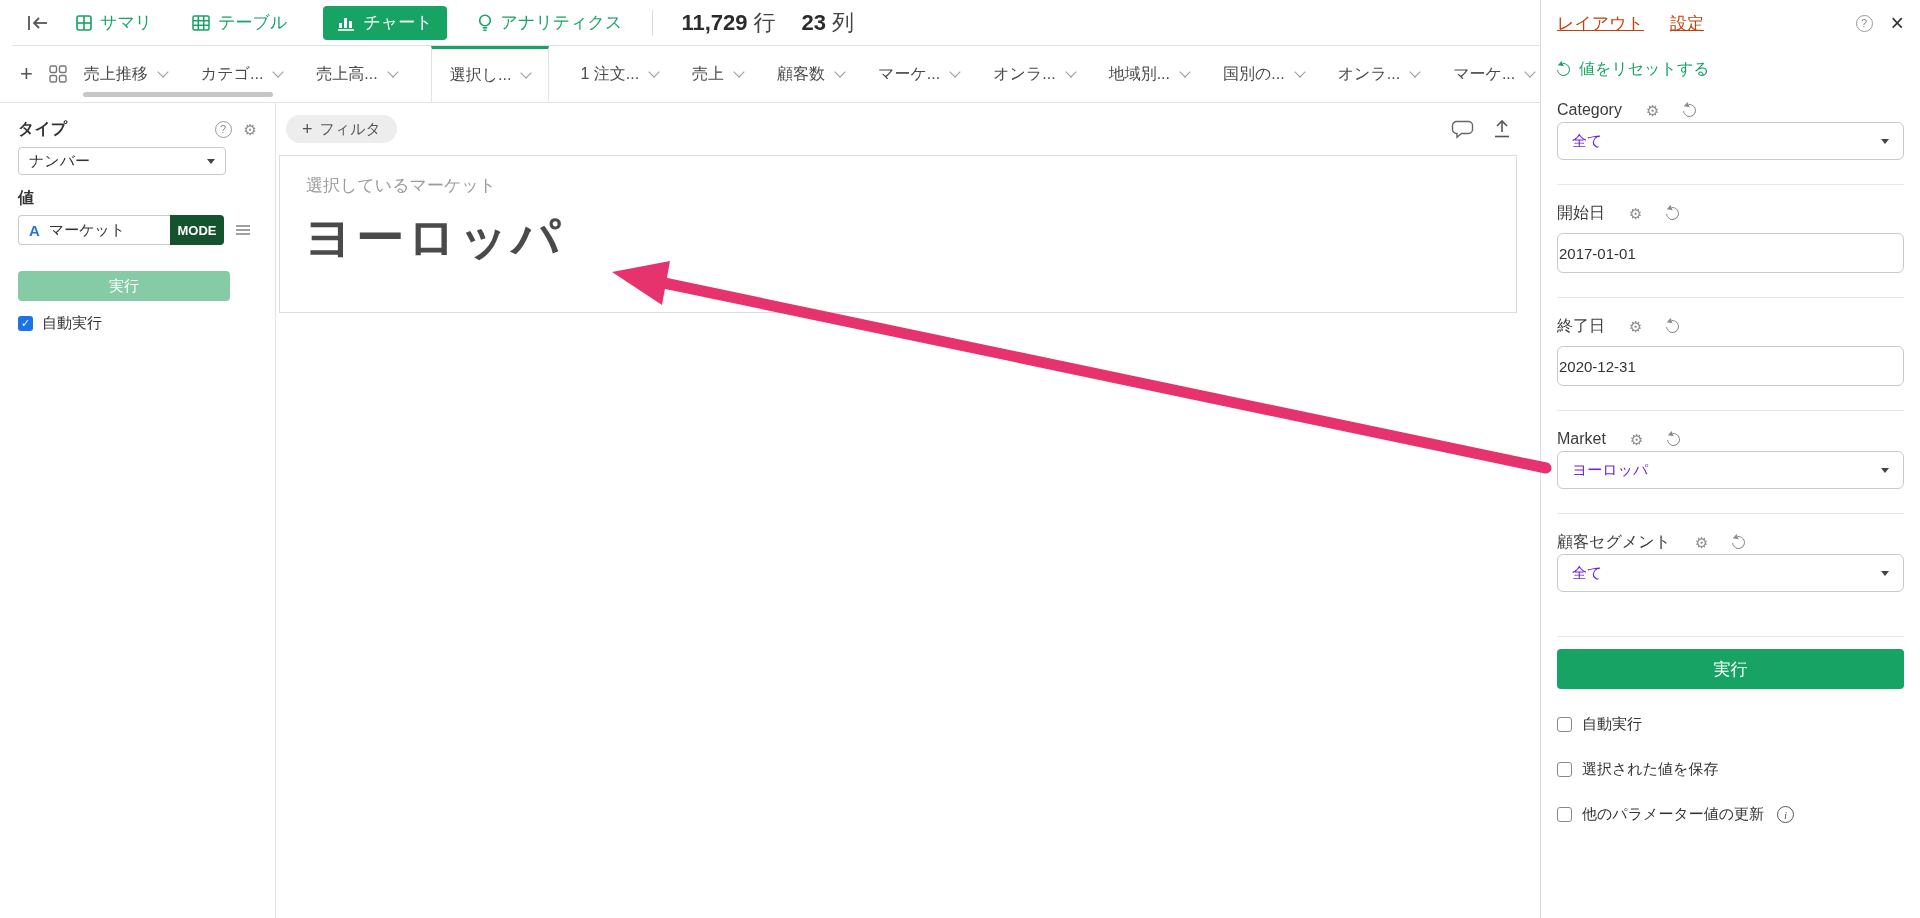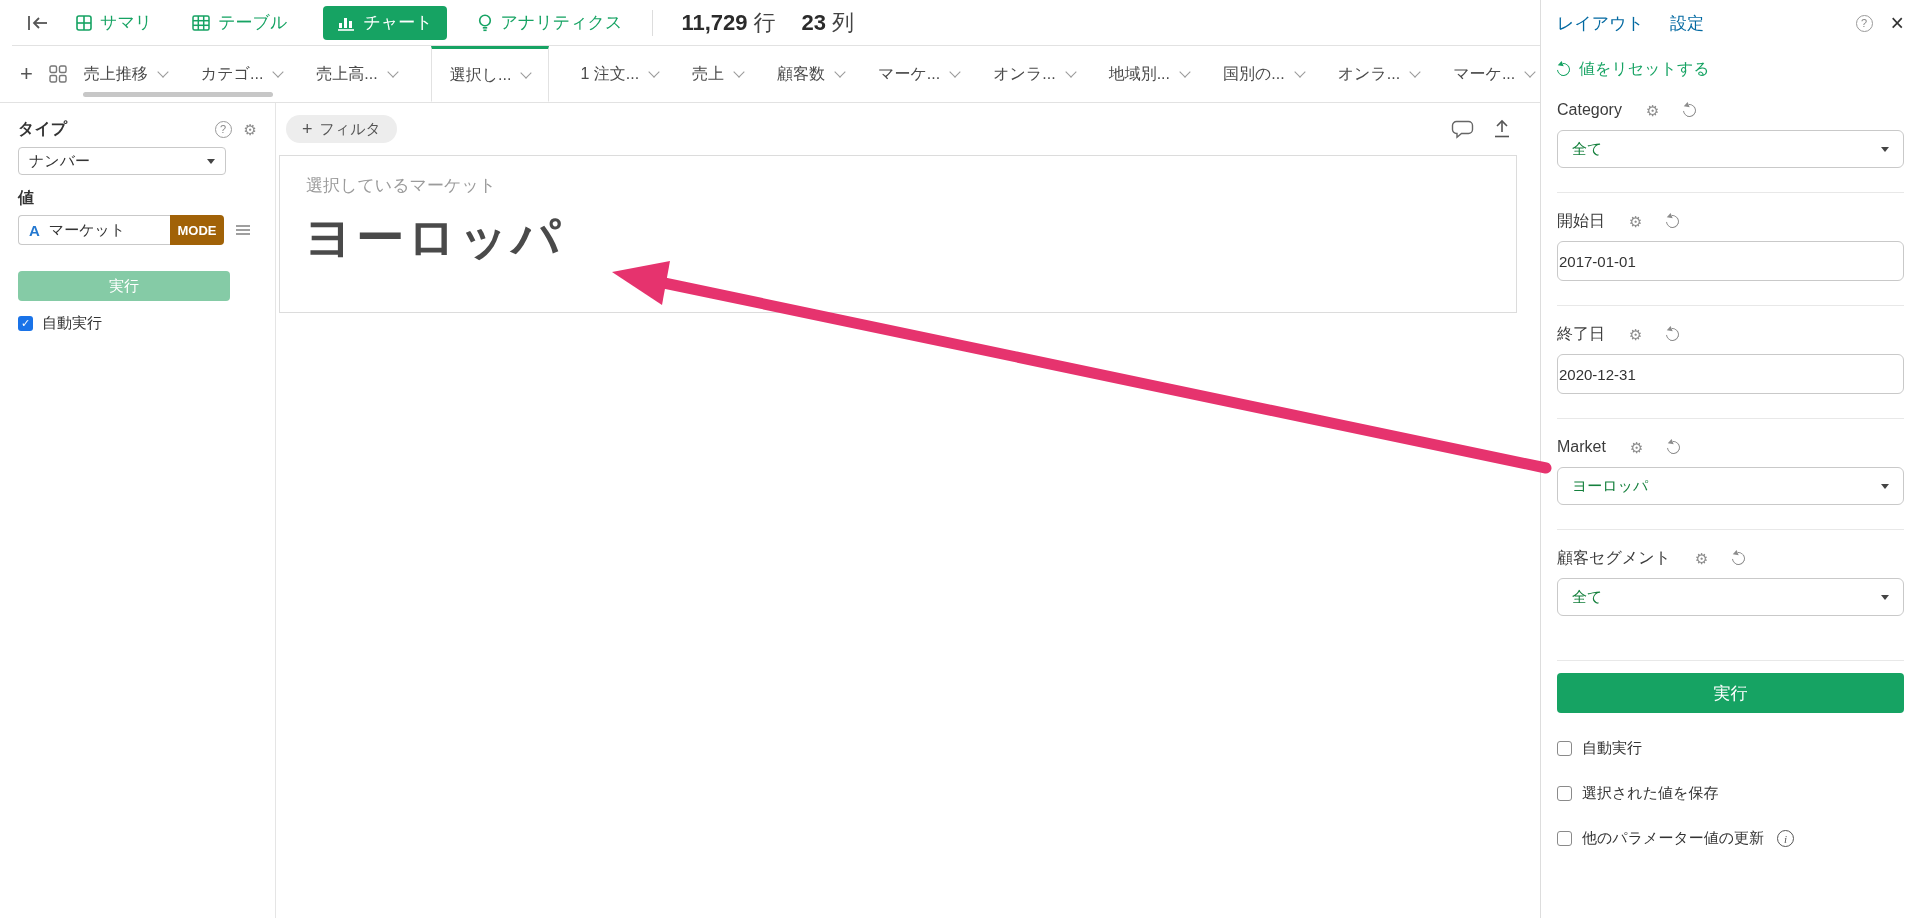--- a/index.html
+++ b/index.html
@@ -63,21 +63,21 @@
                  display:flex; align-items:center; padding:0 10px; font-size:15px; color:#333;
                  background:#fff; cursor:pointer; width:208px; }
   .caret { width:0; height:0; border-left:4.5px solid transparent; border-right:4.5px solid transparent;
            border-top:5.5px solid #444; margin-left:auto; }
   .value-label-row { margin-top:13px; }
   .value-group { margin-top:7px; display:flex; align-items:center; }
   .value-input { width:152px; height:30px; border:1px solid #c9c9c9; border-right:none;
                  border-radius:4px 0 0 4px; display:flex; align-items:center; gap:9px;
                  padding:0 10px; font-size:15px; color:#333; background:#fff; }
   .a-ico { color:#2478d0; font-weight:bold; font-size:15px; }
-  .mode-badge { width:54px; height:30px; background:#a16207; color:#fff; font-size:13px; font-weight:bold;
+  .mode-badge { width:54px; height:30px; background:#14532d; color:#fff; font-size:13px; font-weight:bold;
                 display:flex; align-items:center; justify-content:center; border-radius:0 4px 4px 0; cursor:pointer; }
   .burger { margin-left:12px; cursor:pointer; }
   .run-light { margin-top:26px; width:212px; height:30px; background:#85cba6; color:#fff;
                border-radius:4px; display:flex; align-items:center; justify-content:center;
                font-size:15px; cursor:pointer; }
   .autorun-row { margin-top:13px; display:flex; align-items:center; gap:9px; font-size:15px; color:#333; }
   .cb { width:15px; height:15px; border-radius:3px; flex:0 0 auto; cursor:pointer; }
   .cb.checked { background:#1a73e8; color:#fff; display:flex; align-items:center;
                 justify-content:center; font-size:11px; line-height:1; }
   .cb.un { border:1.5px solid #8a8a8a; background:#fff; }
@@ -92,37 +92,37 @@
   .canvas-icons > span { cursor:pointer; }
   .note-card { position:absolute; left:3px; right:23px; top:52px; height:158px;
                border:1px solid #dcdcdc; background:#fff; }
   .card-title { margin:18px 0 0 26px; color:#9b9b9b; font-size:17px; }
   .card-value { margin:9px 0 0 24px; color:#4a4a4a; font-size:48px; font-weight:bold; letter-spacing:3px; }
 
   
   .panel { position:absolute; top:0; right:0; width:380px; height:100%;
            border-left:1px solid #ddd; background:#fff; padding:0 16px; z-index:4; }
   .panel-header { height:46px; display:flex; align-items:center; font-size:17px; }
-  .panel-tab { color:#0369a1; cursor:pointer; }
+  .panel-tab { color:#c2410c; cursor:pointer;text-decoration:underline; }
   .panel-tab + .panel-tab { margin-left:26px; }
   .panel-header .help-ico { margin-left:auto; }
   .close-ico { margin-left:18px; font-size:23px; color:#333; line-height:1; cursor:pointer; }
   .reset-row { margin-top:12px; display:flex; align-items:center; gap:9px;
                color:#16a363; font-size:16px; height:22px; cursor:pointer; }
   .refresh-ico { width:13px; height:13px; border:1.7px solid currentColor; border-left-color:transparent;
                  border-radius:50%; position:relative; transform:rotate(40deg); flex:0 0 auto; cursor:pointer; }
   .refresh-ico::after { content:''; position:absolute; left:-4px; top:-3px;
                         border:3.5px solid transparent; border-bottom:5px solid currentColor;
                         transform:rotate(-30deg); }
   .gray-ref { color:#8c8c8c; }
   .param-label-row { display:flex; align-items:center; gap:24px; font-size:16px; color:#3c3c3c;
                      margin-top:20px; height:20px; }
   .param-label-row.first { margin-top:20px; }
-  .param-select { margin-top:10px; height:38px; border:1px solid #c9c9c9; border-radius:6px;
-                  display:flex; align-items:center; padding:0 14px; font-size:15px; color:#15803d;
+  .param-select { margin-top:2px; height:38px; border:1px solid #c9c9c9; border-radius:6px;
+                  display:flex; align-items:center; padding:0 14px; font-size:15px; color:#6d28d9;
                   background:#fff; cursor:pointer;text-align:right; }
   .param-input { margin-top:10px; height:40px; width:100%; border:1px solid #c9c9c9; border-radius:6px;
                  padding:0 1px; font-size:15px; color:#333; background:#fff; outline:none;
                  font-family:inherit; }
   .divider { border-top:1px solid #e8e8e8; margin-top:24px; }
   .divider.mt-lg { margin-top:44px; }
   .mt18 { margin-top:18px; }
   .run-btn { margin-top:12px; height:40px; width:100%; background:#16a363; color:#fff;
              border-radius:4px; display:flex; align-items:center; justify-content:center;
              font-size:17px; cursor:pointer; }

